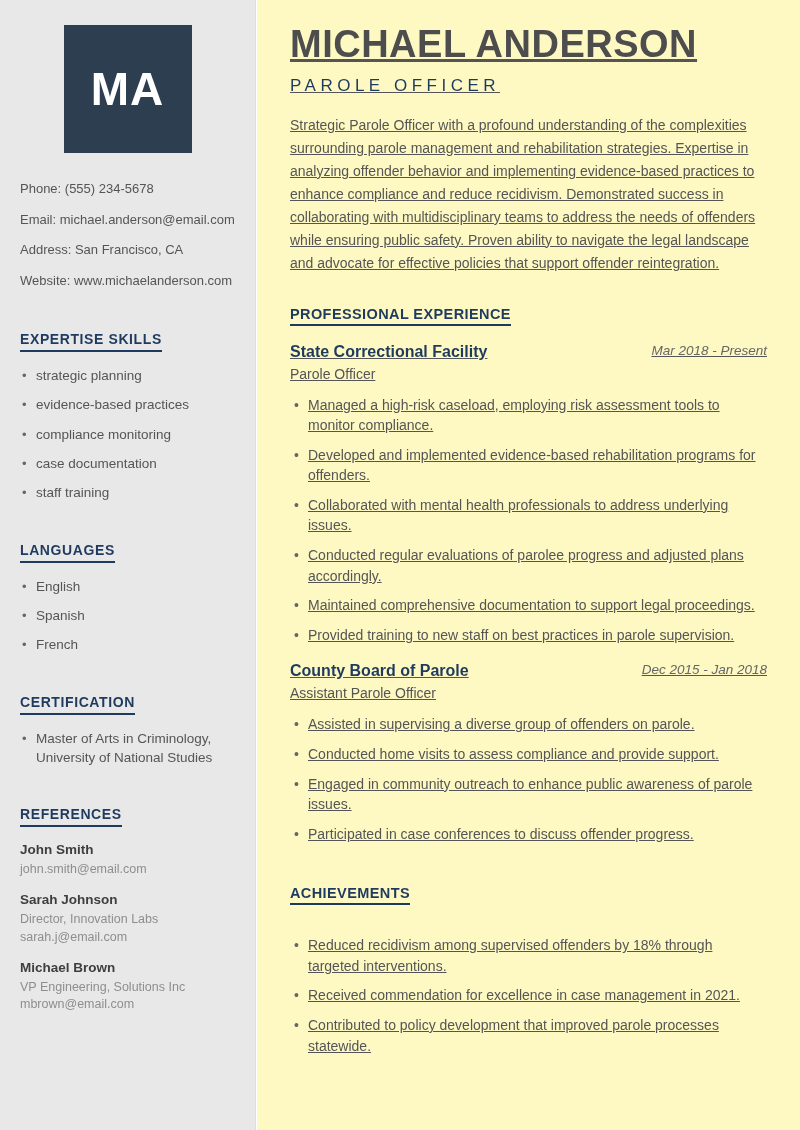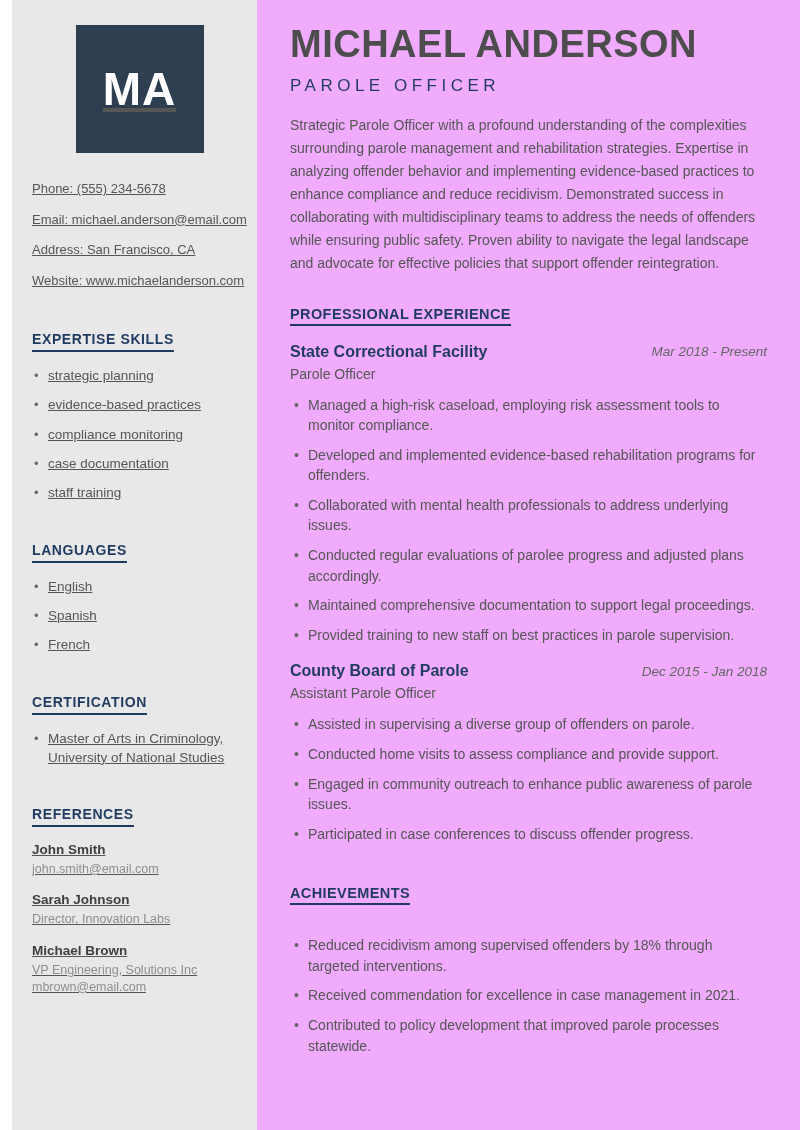--- a/index.html
+++ b/index.html
@@ -7,26 +7,25 @@
   body {
     font-family: "Liberation Sans", "DejaVu Sans", sans-serif;
     width: 800px; height: 1130px;
     position: relative;
     color: #555555;
   }
   .page { position: relative; width: 800px; height: 1130px; background: #ffffff; overflow: hidden; }
 
   
   .sidebar {
-    position: absolute; left: 12px; top: 0;
+    position: absolute; left: 0; top: 0;
     width: 256px; height: 1130px;
     background: #e8e8e8;
     border-right: 1px solid #dedede;
     padding: 25px 20px 20px 20px;
-    text-decoration: underline;
   }
   .avatar {
     width: 128px; height: 128px;
     background: #2c3e50;
     margin: 0 auto 27px auto;
     display: flex; align-items: center; justify-content: center;
   }
   .avatar span {
     color: #ffffff; font-size: 46px; font-weight: bold; letter-spacing: 1px;
   }
@@ -55,22 +54,23 @@
     color: #666666; font-size: 13px;
   }
   .ref-entry { margin-bottom: 14px; }
   .ref-name { font-size: 13.5px; font-weight: bold; color: #3e3e3e; margin-bottom: 4px; }
   .ref-sub { font-size: 12.5px; color: #8e8e8e; line-height: 1.38; }
 
   
   .main {
     position: absolute; left: 257px; top: 0;
     width: 543px; height: 1130px;
-    background: #f0abfc;
+    background: #fef9c3;
     padding: 25px 33px 0 33px;
+    text-decoration: underline;
   }
   .name {
     font-size: 38px; font-weight: bold; color: #4d4d4d;
     letter-spacing: 0.5px; line-height: 1.05;
   }
   .job-title-hero {
     font-size: 17px; color: #1f3a5f;
     letter-spacing: 4.5px;
     margin-top: 11px;
   }
@@ -81,21 +81,21 @@
   }
   .main-section-title {
     display: inline-block;
     font-size: 14.5px; font-weight: bold; color: #1f3a5f;
     letter-spacing: 0.4px;
     border-bottom: 2px solid #1f3a5f;
     padding-bottom: 2px;
     margin-top: 31px; margin-bottom: 17px;
   }
   .job { margin-bottom: 10px; }
-  .job-header { display: flex; justify-content: space-between; align-items: center; }
+  .job-header { display: flex; justify-content: space-between; align-items: flex-start; }
   .company { font-size: 16px; font-weight: bold; color: #1f3a5f; }
   .dates { font-size: 13.5px; font-style: italic; color: #666666; }
   .role { font-size: 14px; color: #555555; margin-top: 5px; }
   .bullets { list-style: none; margin-top: 13px; }
   .bullets li {
     position: relative;
     font-size: 14px; color: #555555;
     padding-left: 18px;
     margin-bottom: 9px;
     line-height: 1.47;
@@ -156,20 +156,21 @@
     <div>
       <div class="side-section-title">REFERENCES</div>
 
       <div class="ref-entry">
         <div class="ref-name">John Smith</div>
         <div class="ref-sub">john.smith@email.com</div>
       </div>
       <div class="ref-entry">
         <div class="ref-name">Sarah Johnson</div>
         <div class="ref-sub">Director, Innovation Labs</div>
+        <div class="ref-sub">sarah.j@email.com</div>
       </div>
       <div class="ref-entry">
         <div class="ref-name">Michael Brown</div>
         <div class="ref-sub">VP Engineering, Solutions Inc</div>
         <div class="ref-sub">mbrown@email.com</div>
       </div>
     </div>
 
   </aside>
 

